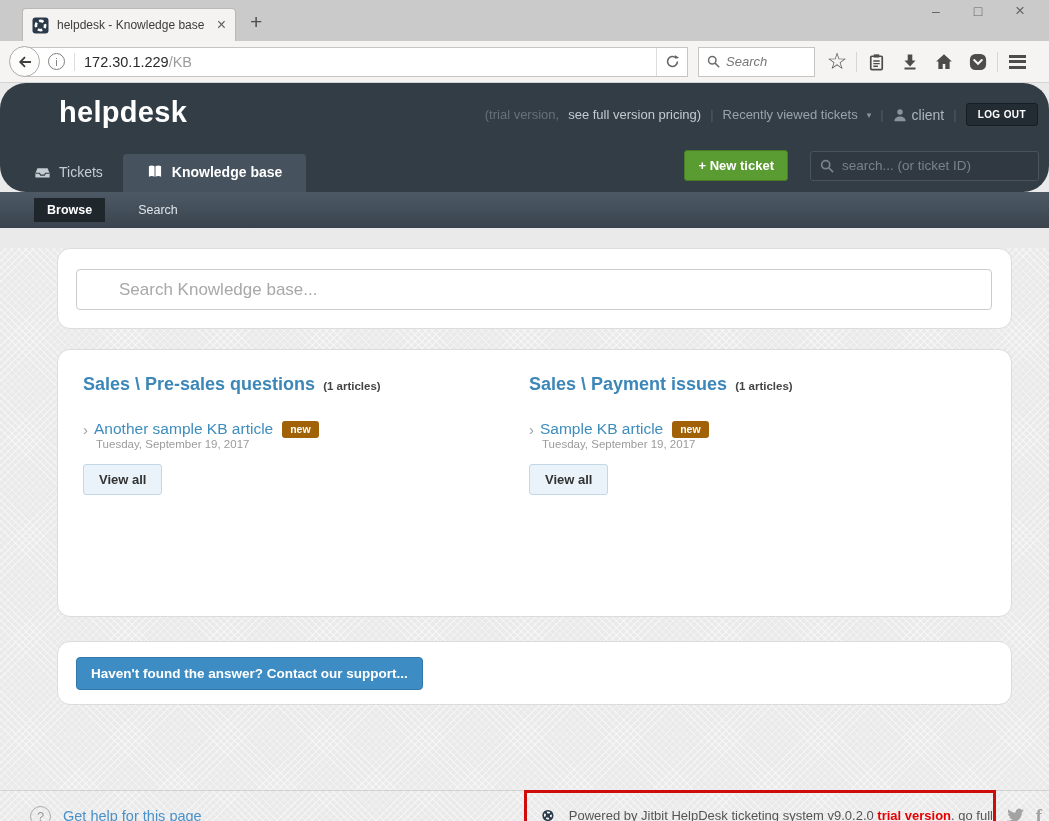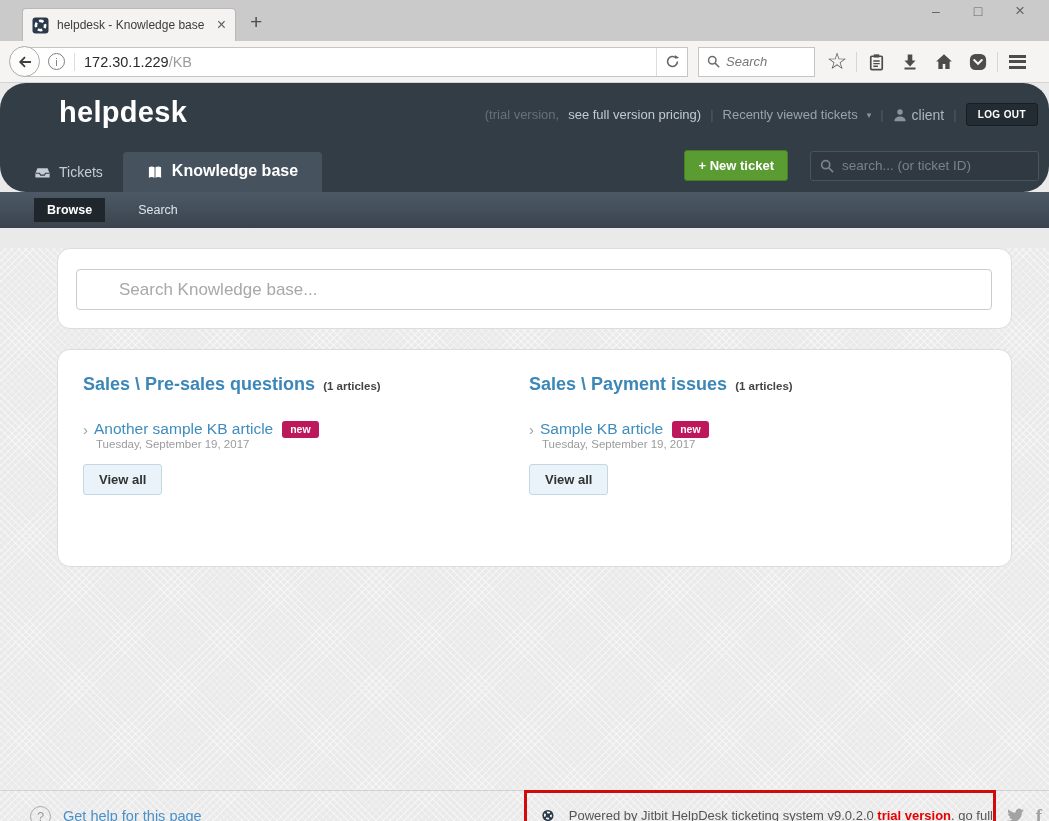--- a/index.html
+++ b/index.html
@@ -51,22 +51,22 @@
   .trial-link { color: #c3cad1; }
   .hpipe { color: #525c66; }
   .recent { color: #99a3ac; }
   .caret { color: #8b959e; font-size: 9px; }
   .useritem { display: flex; align-items: center; gap: 5px; color: #acb5be; font-size: 14px; }
   .useritem svg { color: #8b949d; }
   .logout { background: #232b33; border: 1px solid #161d23; color: #fff; font-size: 10px; font-weight: 700;
             padding: 5px 11px; border-radius: 3px; letter-spacing: 0.4px; }
   .htabs { position: absolute; left: 34px; bottom: 0; display: flex; align-items: flex-end; }
   .tab-tickets { display: flex; align-items: center; gap: 8px; color: #c6ccd3; font-size: 14px; padding: 10px 20px 12px 0; }
-  .tab-kb { display: flex; align-items: flex-end; gap: 9px; background: #46525e; color: #fff; font-weight: 700;
-            font-size: 16px; padding: 10px 24px 12px; border-radius: 4px 4px 0 0; }
+  .tab-kb { display: flex; align-items: flex-start; gap: 9px; background: #46525e; color: #fff; font-weight: 700;
+            font-size: 14px; padding: 10px 24px 12px; border-radius: 4px 4px 0 0; }
   .hactions { position: absolute; right: 10px; bottom: 11px; display: flex; align-items: center; gap: 22px; }
   .newticket { background: #5a9c32; border: 1px solid #477d24; color: #fff; font-weight: 700; font-size: 13px;
                padding: 7px 13px; border-radius: 3px; }
   .hsearch { width: 229px; height: 30px; border: 1px solid #4a545e; border-radius: 3px; display: flex;
              align-items: center; gap: 8px; padding: 0 9px; color: #78828c; background: rgba(0,0,0,0.06); }
   .hsearch input { border: none; outline: none; background: transparent; color: #aab3bc; font-size: 13.5px;
                    width: 170px; font-family: "Liberation Sans", sans-serif; }
   .hsearch input::placeholder { color: #78828c; }
 
   
@@ -80,28 +80,28 @@
              background-image: repeating-linear-gradient(45deg, rgba(255,255,255,.45) 0 1px, transparent 1px 5px),
                                repeating-linear-gradient(-45deg, rgba(255,255,255,.45) 0 1px, transparent 1px 5px); }
   .card { background: #fff; border: 1px solid #dcdcdc; border-radius: 13px; margin-left: 57px; margin-right: 37px; }
   .search-card { margin-top: 20px; height: 81px; position: relative; }
   .kb-input { position: absolute; left: 18px; right: 19px; top: 20px; height: 41px; border: 1px solid #ccc;
               border-radius: 4px; font-size: 17px; color: #444; padding: 0 12px 0 42px; outline: none;
               font-family: "Liberation Sans", sans-serif; }
   .kb-input::placeholder { color: #a8a8a8; }
   .kb-mag { position: absolute; left: 31px; top: 32px; color: #8a8a8a; }
 
-  .cats-card { margin-top: 20px; height: 218px; display: flex; padding: 24px 0 0 25px; }
+  .cats-card { margin-top: 20px; height: 268px; display: flex; padding: 24px 0 0 25px; }
   .cat { width: 446px; }
   .cat-title { color: #3c87b8; font-size: 18px; font-weight: 700; display: inline; }
   .cat-count { color: #454545; font-size: 11.5px; font-weight: 700; margin-left: 8px; }
   .article { margin-top: 25px; display: flex; align-items: center; }
   .chev { color: #9aa0a6; font-size: 15px; margin-right: 6px; }
   .art-link { color: #3d8cbe; font-size: 15.5px; }
-  .badge { background: #be185d; color: #fff; font-size: 10.5px; font-weight: 700; padding: 2px 8px 3px;
+  .badge { background: #a16207; color: #fff; font-size: 10.5px; font-weight: 700; padding: 2px 8px 3px;
            border-radius: 3px; margin-left: 9px; }
   .art-date { color: #9b9b9b; font-size: 11.5px; margin: 0 0 0 13px; }
   .viewall { display: inline-block; margin-top: 14px; background: #e9f3f9; border: 1px solid #c2d8e4;
              border-radius: 3px; color: #333; font-size: 13px; font-weight: 700; padding: 7px 15px; }
 
   .support-card { margin-top: 24px; height: 64px; display: flex; align-items: center; padding-left: 18px; }
   .support-btn { background: #3d8cc4; border: 1px solid #3278ab; border-radius: 4px; color: #fff;
                  font-weight: 700; font-size: 13.5px; padding: 8px 14px; }
 
   
@@ -285,20 +285,23 @@
         <div class="article">
           <span class="chev">›</span>
           <span class="art-link">Sample KB article</span>
           <span class="badge">new</span>
         </div>
         <div class="art-date">Tuesday, September 19, 2017</div>
         <span class="viewall">View all</span>
       </div>
     </div>
 
+    <div class="card support-card">
+      <span class="support-btn">Haven't found the answer? Contact our support...</span>
+    </div>
 
   </div>
 
   <div class="footer">
     <div class="help">
       <span class="qmark">?</span>
       <span class="help-link">Get help for this page</span>
     </div>
     <div class="annot">
       <svg width="29" height="29" viewBox="0 0 28 28">

